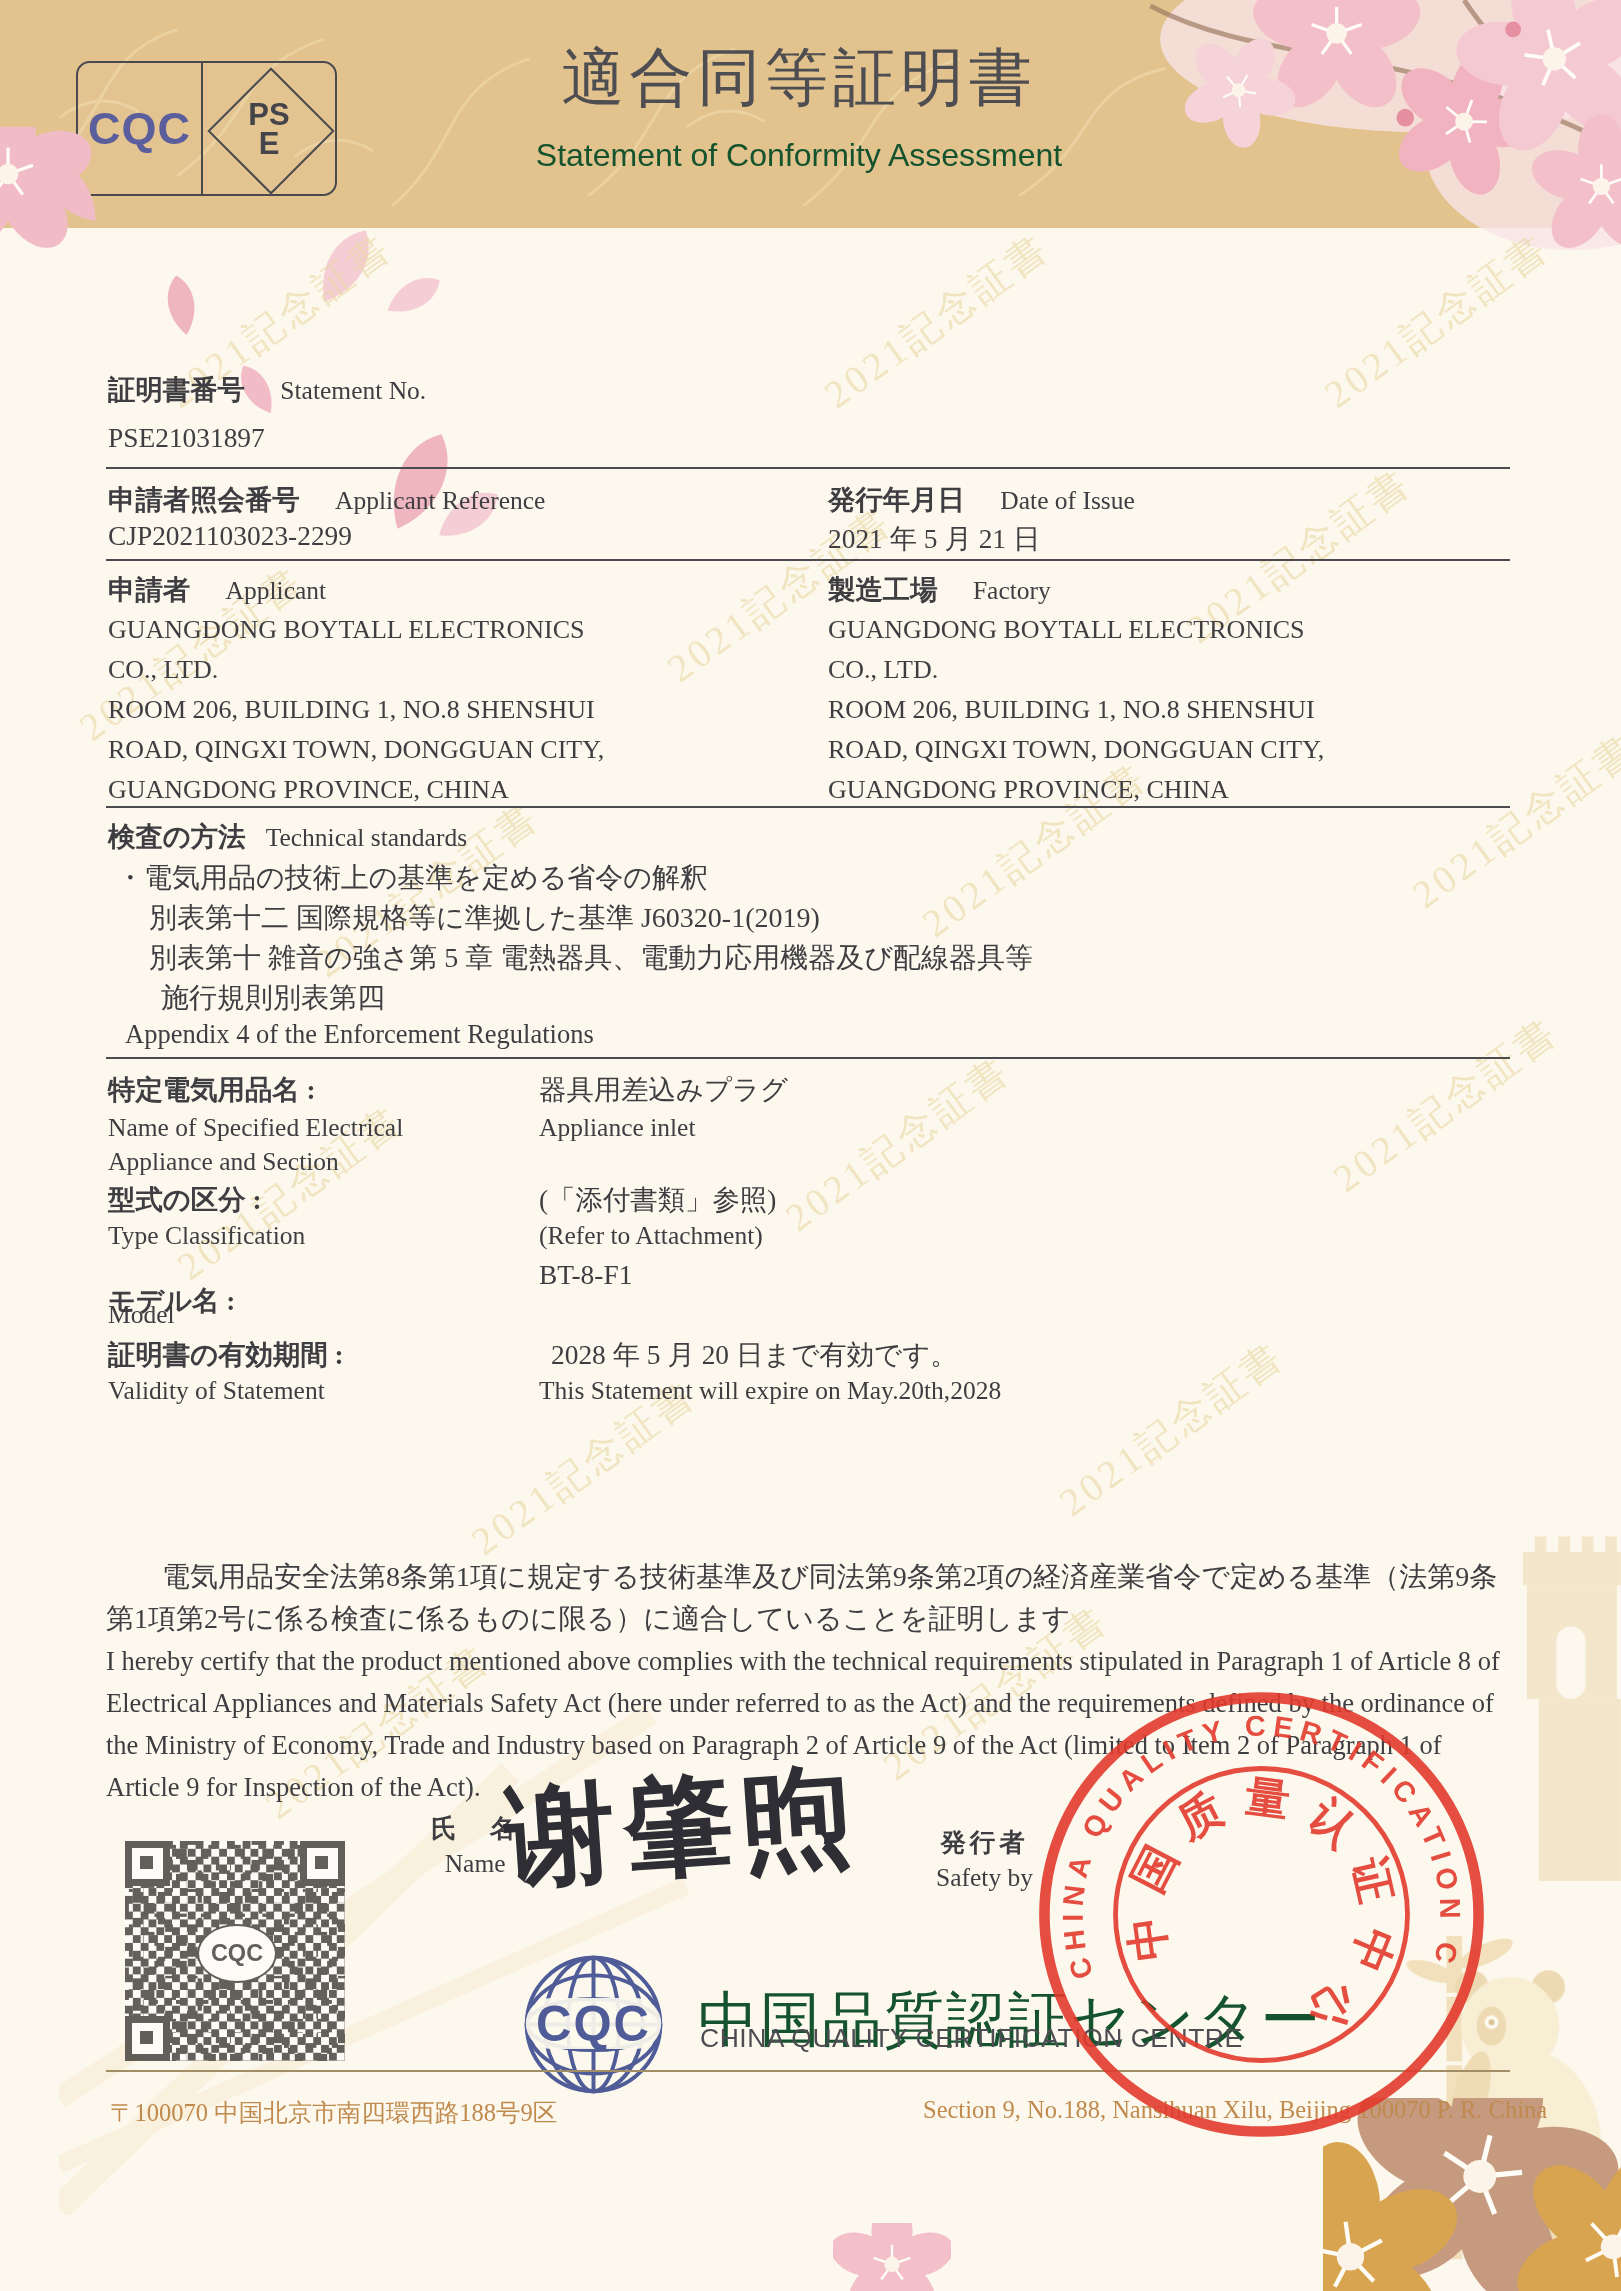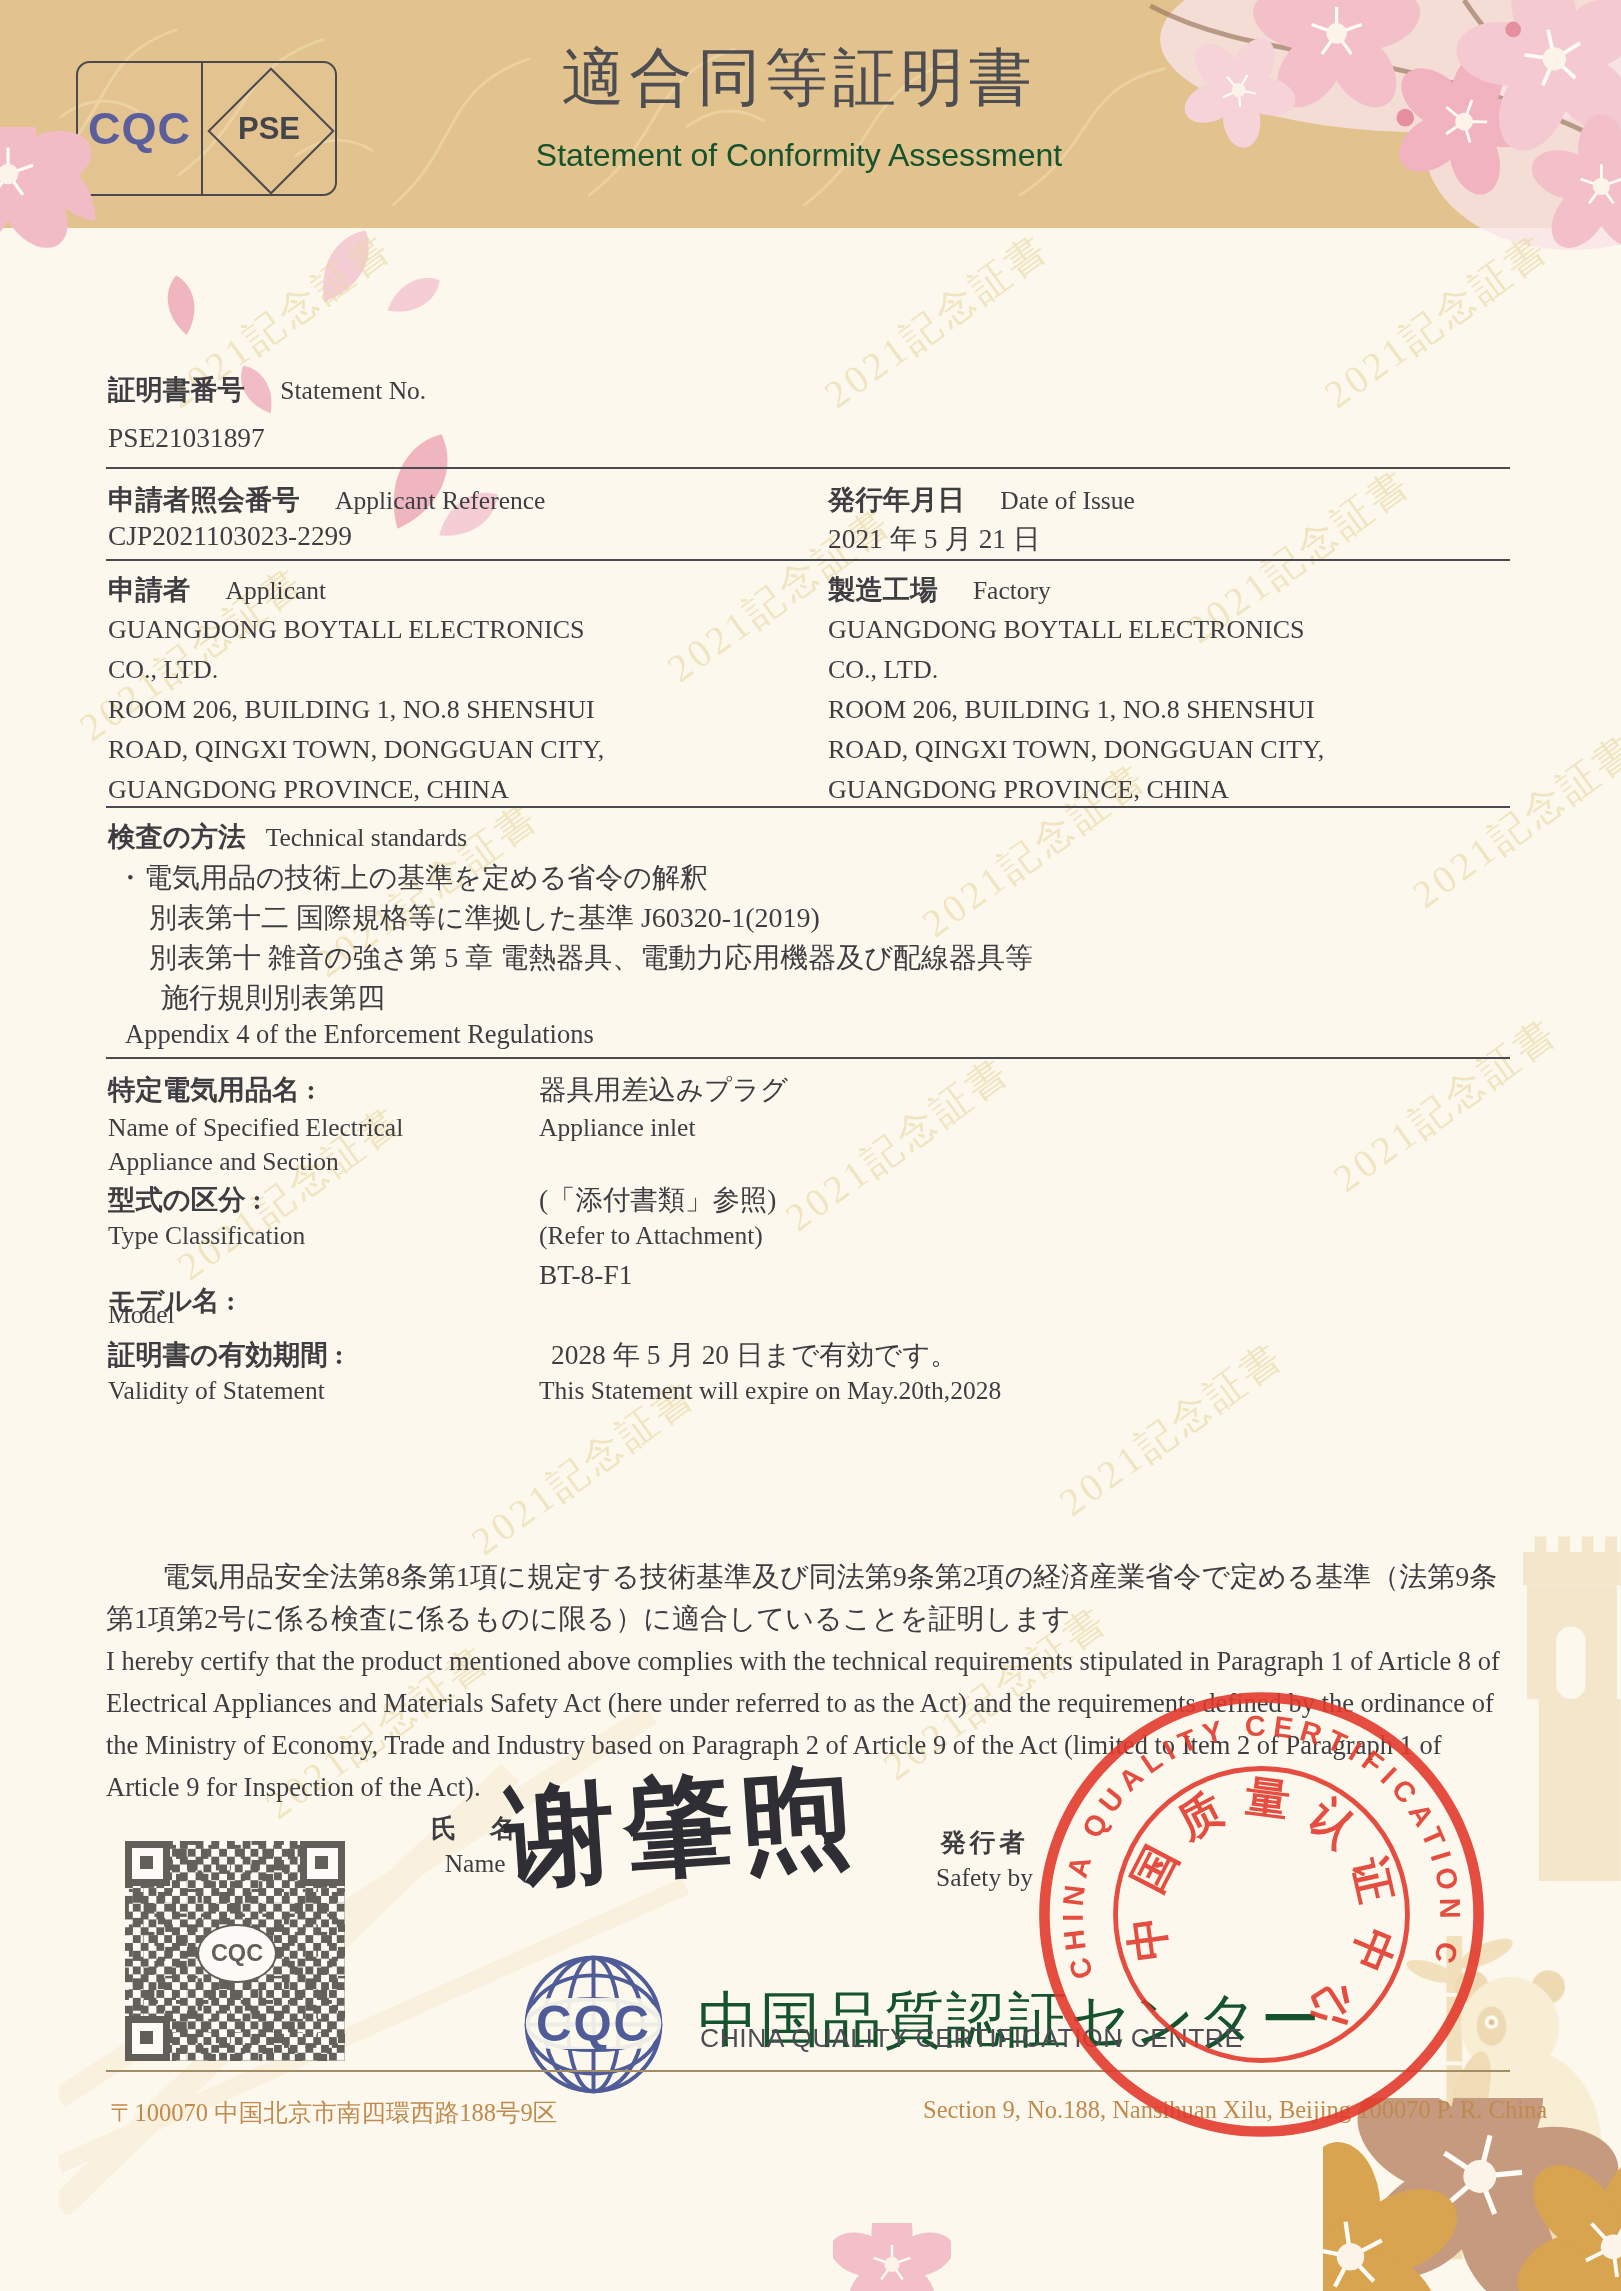--- a/index.html
+++ b/index.html
@@ -9,21 +9,21 @@
   
   .header{position:absolute;left:0;top:0;width:1621px;height:228px;background:#e2c28d;}
   .header-pattern{position:absolute;left:0;top:0;opacity:.8;}
   .logo-box{position:absolute;left:76px;top:61px;width:257px;height:131px;
             border:2.9px solid #4a4a4e;border-radius:13.7px;display:flex;background:rgba(255,255,255,0.04);}
   .logo-cqc{width:123px;display:flex;align-items:center;justify-content:center;
             font-family:"Liberation Sans",sans-serif;font-weight:bold;font-size:45px;color:#5b5e9d;letter-spacing:1px;}
   .logo-pse{flex:1;border-left:2.9px solid #4a4a4e;position:relative;}
   .pse-diamond{position:absolute;left:50%;top:50%;width:86px;height:86px;margin:-43px 0 0 -43px;
                border:2.9px solid #4a4a4e;transform:rotate(45deg);}
-  .pse-text{position:absolute;left:0;top:0;width:100%;height:100%;display:flex;flex-direction:row;
+  .pse-text{position:absolute;left:0;top:0;width:100%;height:100%;display:flex;flex-direction:column;
             align-items:center;justify-content:center;font-family:"Liberation Sans",sans-serif;
             font-weight:bold;font-size:31px;line-height:29px;color:#44444a;}
   .doc-title{position:absolute;left:461px;top:35px;width:676px;text-align:center;
              font-size:63px;letter-spacing:4.9px;color:#4e4e52;font-weight:500;}
   .doc-subtitle{position:absolute;left:461px;top:137px;width:676px;text-align:center;
                 font-family:"Liberation Sans",sans-serif;font-size:32px;color:#14532d;}
   
   .abs{position:absolute;}
   .lbl{position:absolute;font-size:25.5px;white-space:nowrap;}
   .lbl .jp{font-weight:600;font-size:27.4px;}

